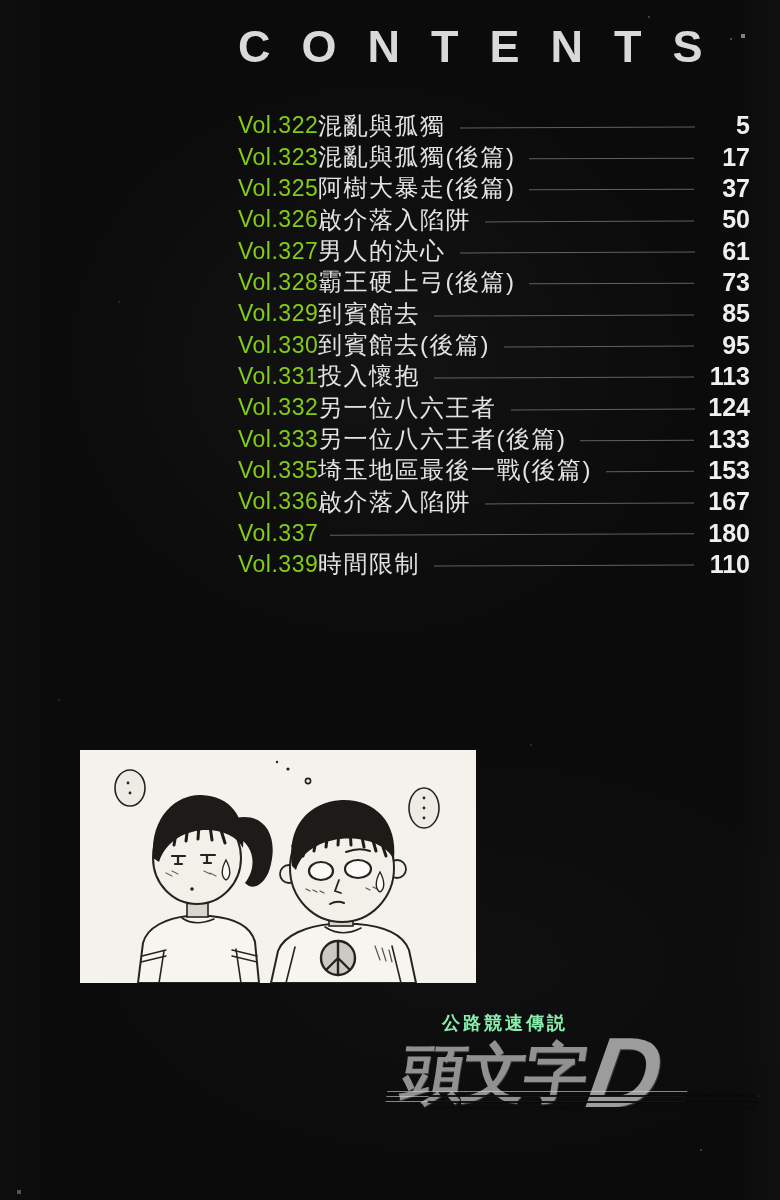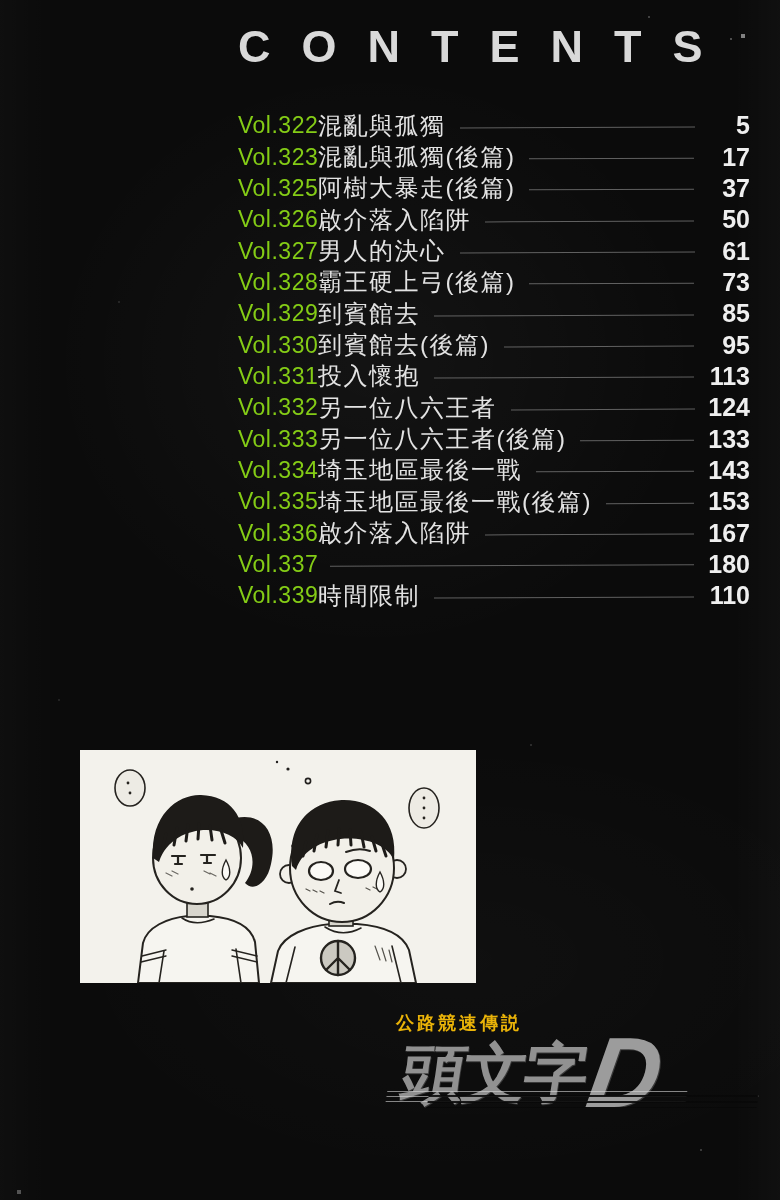--- a/index.html
+++ b/index.html
@@ -46,21 +46,21 @@
               color:#efefef; letter-spacing:0; line-height:1; }
 
   .illustration {
     position:absolute; left:80px; top:750px; width:396px; height:233px;
     background:#f3f2ec;
   }
   .illustration svg { display:block; width:100%; height:100%; }
 
   .logo-block { position:absolute; left:396px; top:1014px; width:380px; height:130px; }
   .logo-tagline {
-    font-size:18px; font-weight:bold; color:#eab308;
+    margin-left:46px; font-size:18px; font-weight:bold; color:#86efac;
     letter-spacing:3px; line-height:1.1; white-space:nowrap;
   }
   .logo-text {
     position:relative; margin-top:-2px; white-space:nowrap;
     transform:skewX(-9deg); transform-origin:left bottom;
   }
   .logo-kanji {
     font-size:64px; font-weight:bold; color:#919191; letter-spacing:-3px; line-height:1;
     text-shadow:1px 1px 0 #3a3a3a;
   }
@@ -160,26 +160,20 @@
       <span class="toc-pg">124</span>
     </div>
 
     <div class="toc-row">
       <span class="toc-vol">Vol.333</span>
       <span class="toc-ttl">另一位八六王者(後篇)</span>
       <span class="toc-lead"></span>
       <span class="toc-pg">133</span>
     </div>
 
-    <div class="toc-row">
-      <span class="toc-vol">Vol.334</span>
-      <span class="toc-ttl">埼玉地區最後一戰</span>
-      <span class="toc-lead"></span>
-      <span class="toc-pg">143</span>
-    </div>
 
     <div class="toc-row">
       <span class="toc-vol">Vol.335</span>
       <span class="toc-ttl">埼玉地區最後一戰(後篇)</span>
       <span class="toc-lead"></span>
       <span class="toc-pg">153</span>
     </div>
 
     <div class="toc-row">
       <span class="toc-vol">Vol.336</span>

